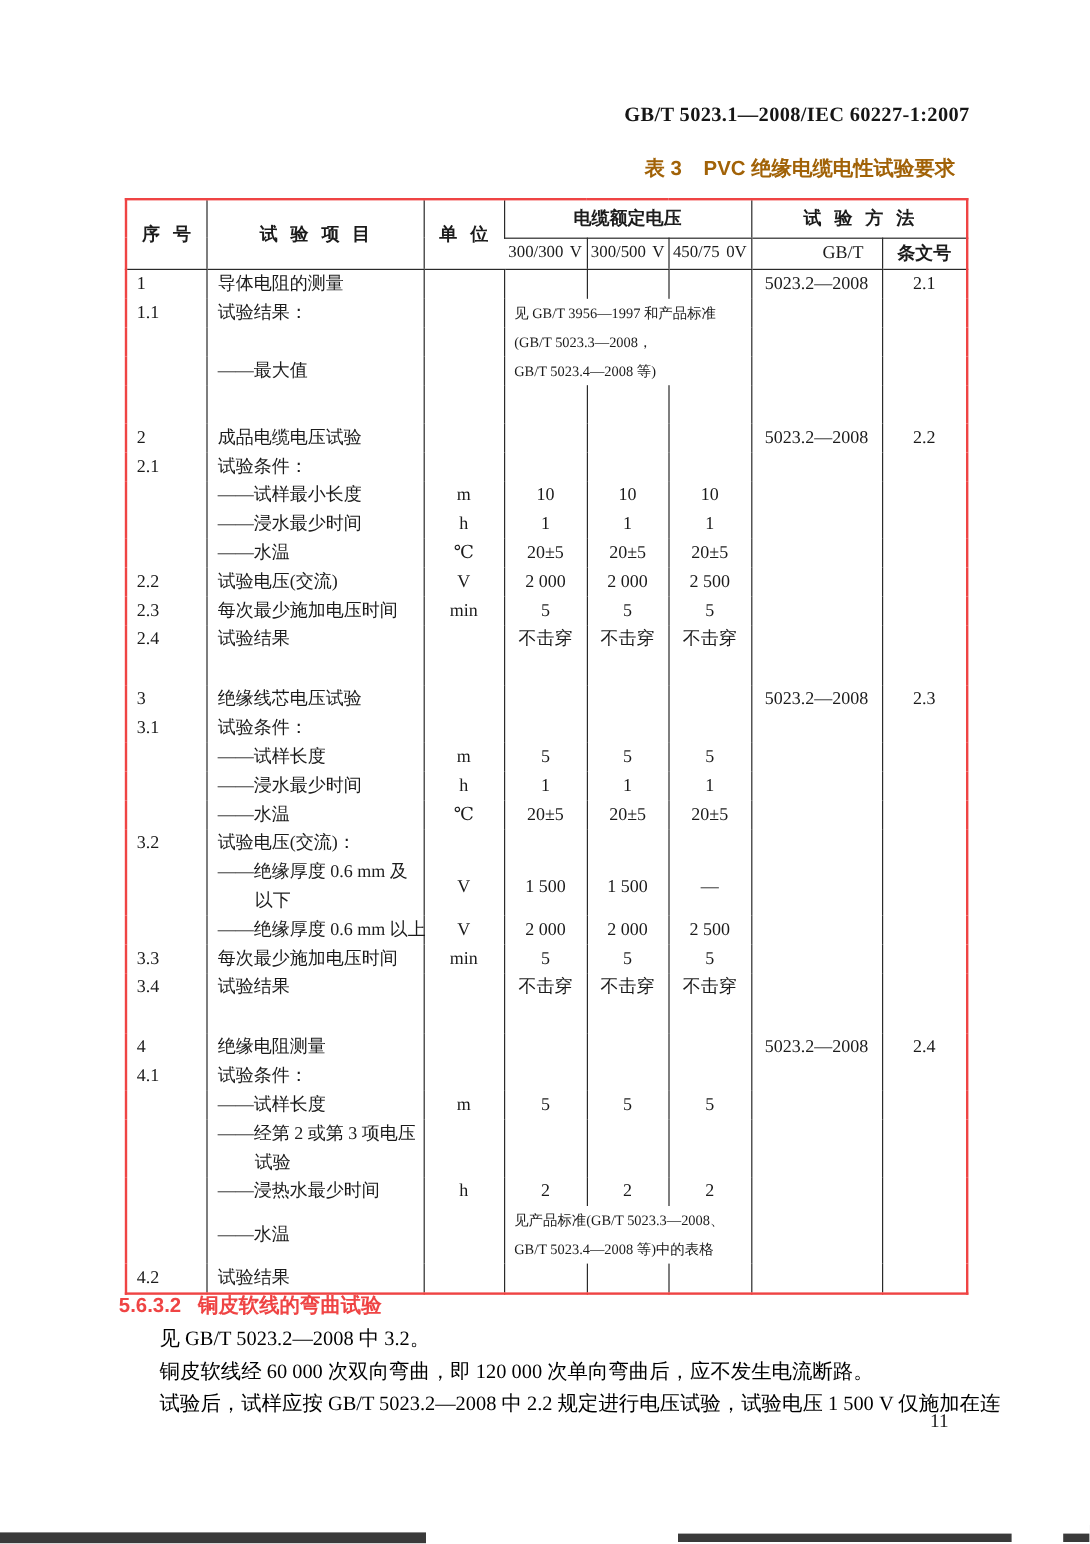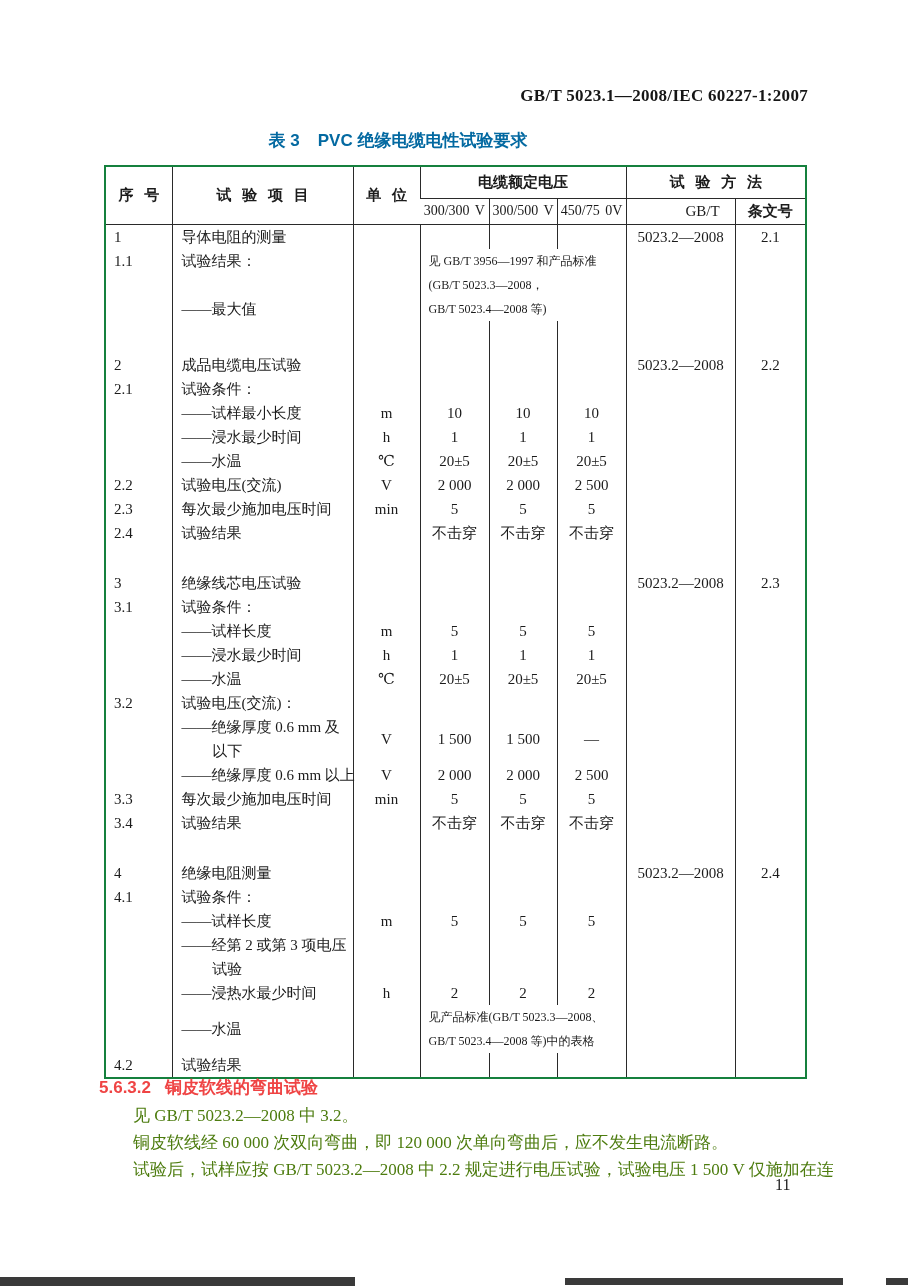--- a/index.html
+++ b/index.html
@@ -7,30 +7,30 @@
   .page {
     position:relative; width:908px; height:1287px; background:#ffffff;
     overflow:hidden; font-family:"Liberation Serif","DejaVu Serif",serif; color:#1b1b1b;
   }
   .doc-header {
     position:absolute; top:86px; right:100px;
     font-family:Liberation Serif, serif;
     font-weight:700; font-size:17px; letter-spacing:0.3px; color:#161616;
   }
   .table-title {
-    position:absolute; top:129px; left:0; width:796px; text-align:center;
+    position:absolute; top:129px; left:0; width:796px; text-align:right;
     font-family:"Liberation Sans","DejaVu Sans",sans-serif;
-    font-weight:700; font-size:17px; color:#0369a1;
+    font-weight:700; font-size:17px; color:#a16207;
   }
   .table-title .gap { display:inline-block; width:18px; }
 
   table.main {
     position:absolute; left:104px; top:165px; width:701px;
     border-collapse:collapse; table-layout:fixed;
-    border:2px solid #15803d; font-size:15px; color:#1b1b1b;
+    border:2px solid #ef4444; font-size:15px; color:#1b1b1b;
   }
   thead th {
     border-left:1px solid #2a2a2a; border-bottom:1px solid #2a2a2a;
     font-weight:600; padding:0; text-align:center; word-spacing:7px; white-space:nowrap;
   }
   thead tr.h1 { height:32px; }
   thead tr.h2 { height:26px; }
   thead tr.h2 th.volt { font-weight:400; font-size:14px; word-spacing:2px; }
   thead tr.h2 th.gbt-h { font-weight:400;padding-left:44px; }
   thead th:first-child { border-left:none; }
@@ -45,21 +45,21 @@
   td.item .cont { padding-left:2.05em; }
   td.span { text-align:left; padding-left:8px; font-size:12px; }
   td.unit, td.v, td.gbt, td.clause { text-align:center; }
 
   .below { position:absolute; left:99px; top:1076px; width:762px; }
   .below .sec-head {
     font-family:"Liberation Sans","DejaVu Sans",sans-serif;
     font-weight:700; font-size:17px; color:#ef4444; line-height:24px; margin:0 0 2px 0;
   }
   .below .sec-head .num { margin-right:14px; }
-  .below p { margin:0; padding-left:34px; font-size:17px; line-height:27px; color:#4d7c0f; }
+  .below p { margin:0; padding-left:34px; font-size:17px; line-height:27px; color:#000000; }
 
   .page-number { position:absolute; top:1176px; left:775px; font-size:16px; color:#1b1b1b; }
 
   .scan-bar { position:absolute; background:#3a3a3a; }
   .bar1 { left:0;   top:1277px; width:355px; height:9px; }
   .bar2 { left:565px; top:1278px; width:278px; height:7px; }
   .bar3 { left:886px; top:1278px; width:22px;  height:7px; }
 </style>
 </head>
 <body>

